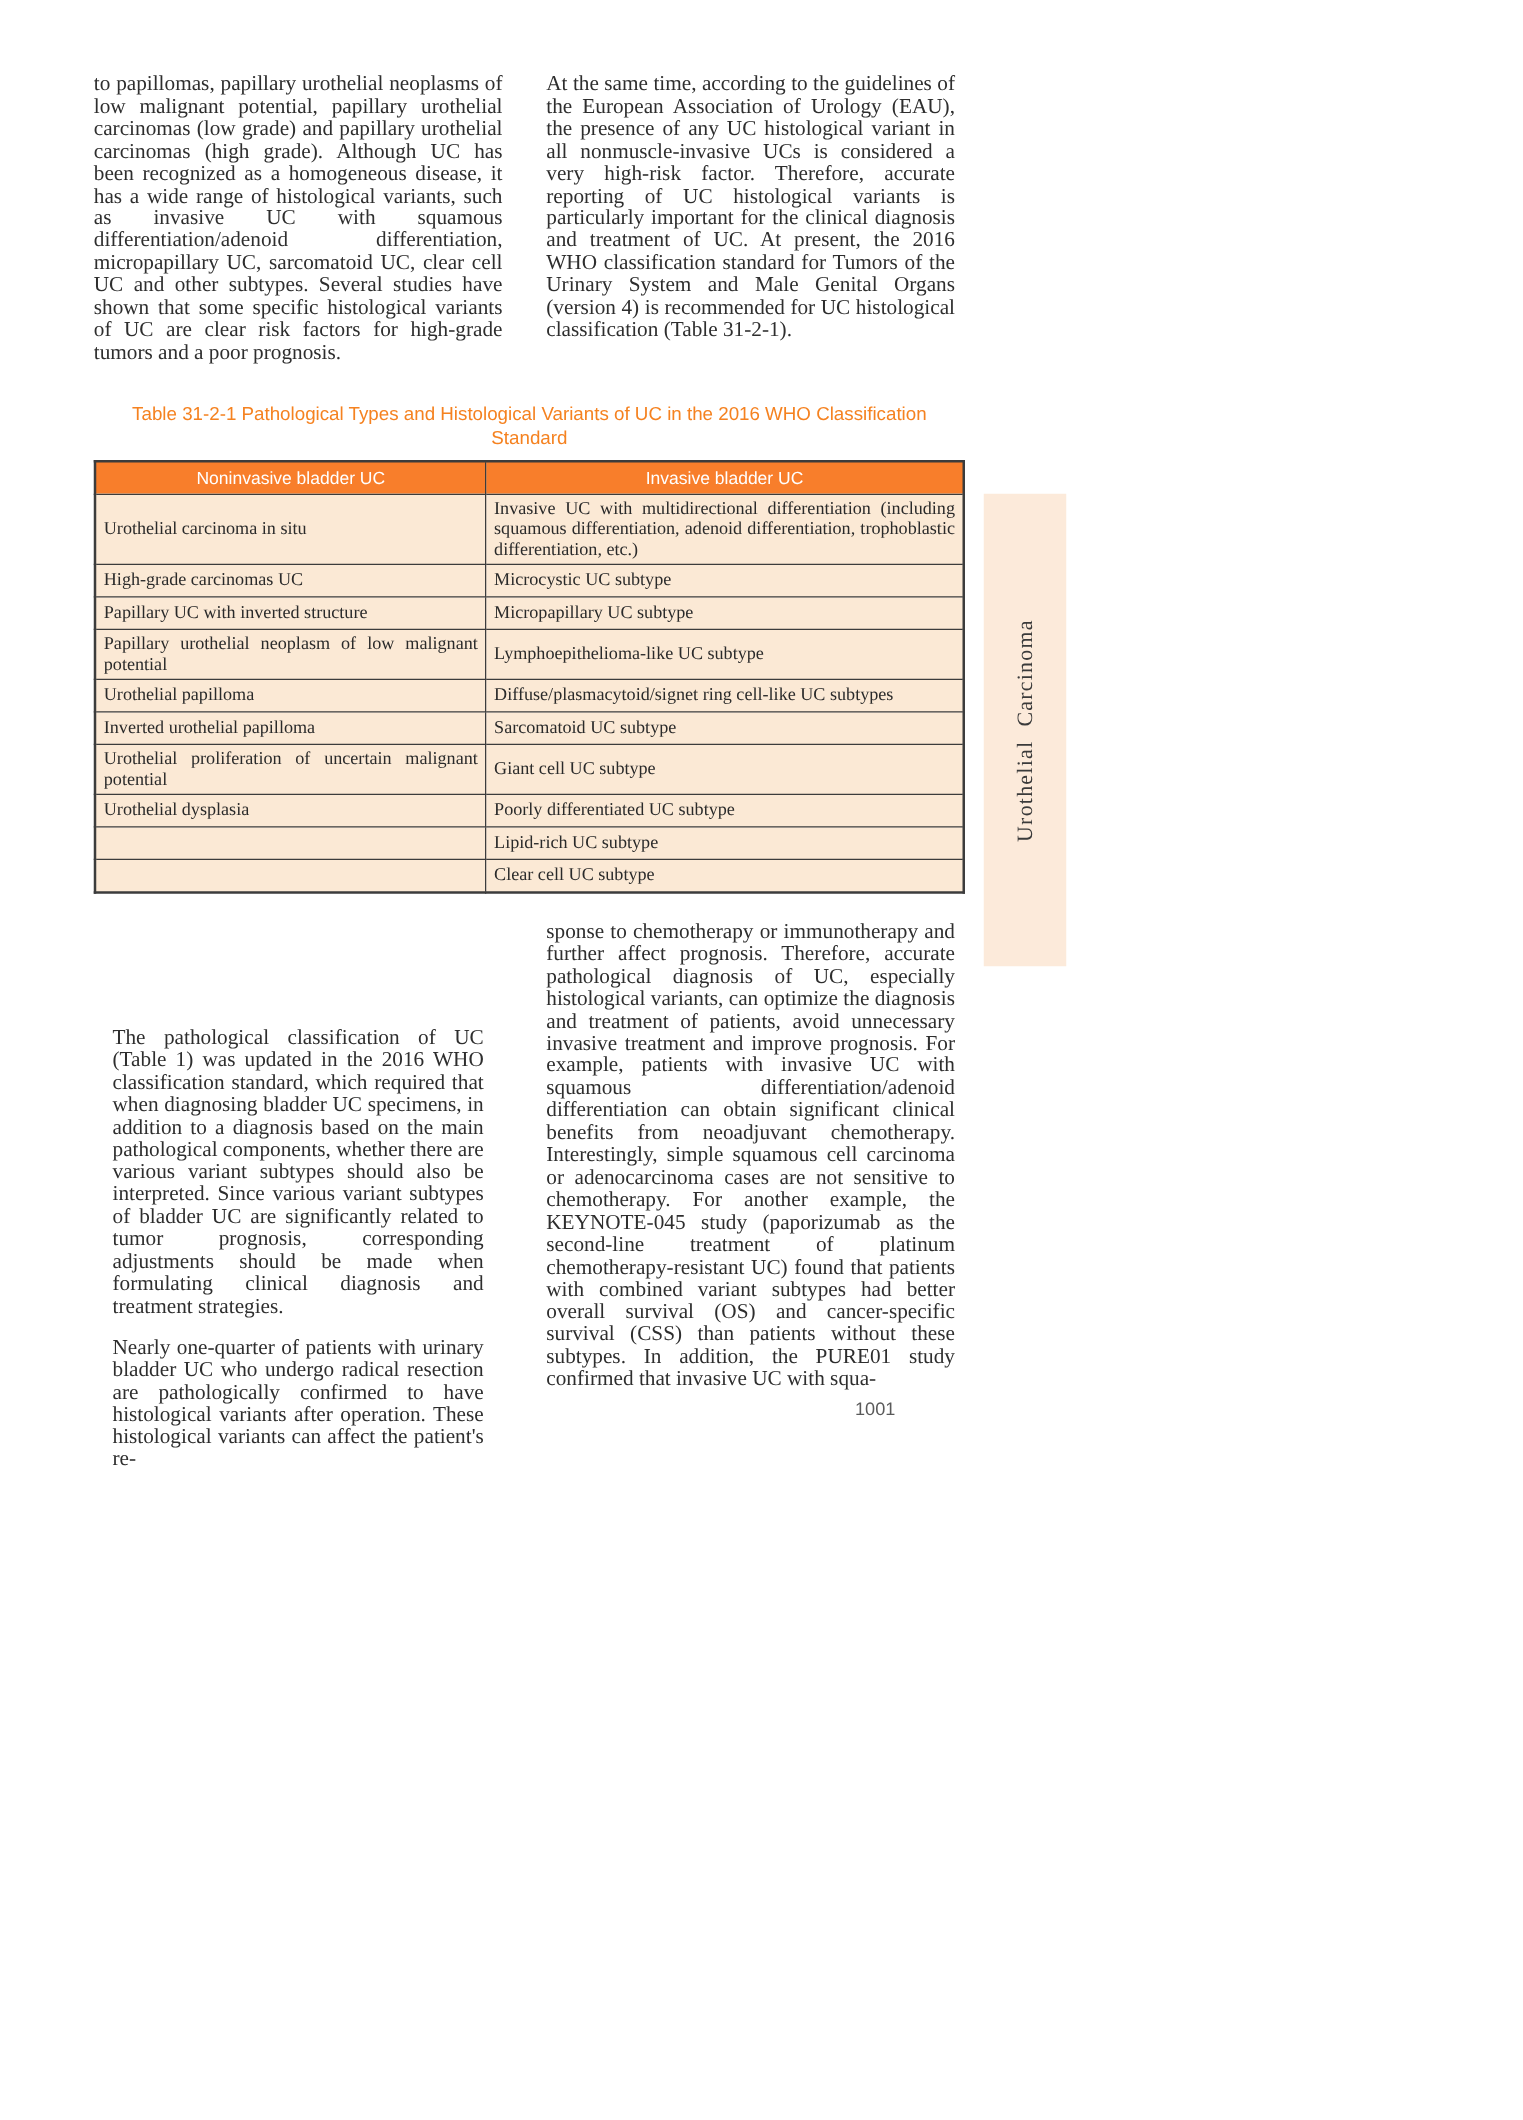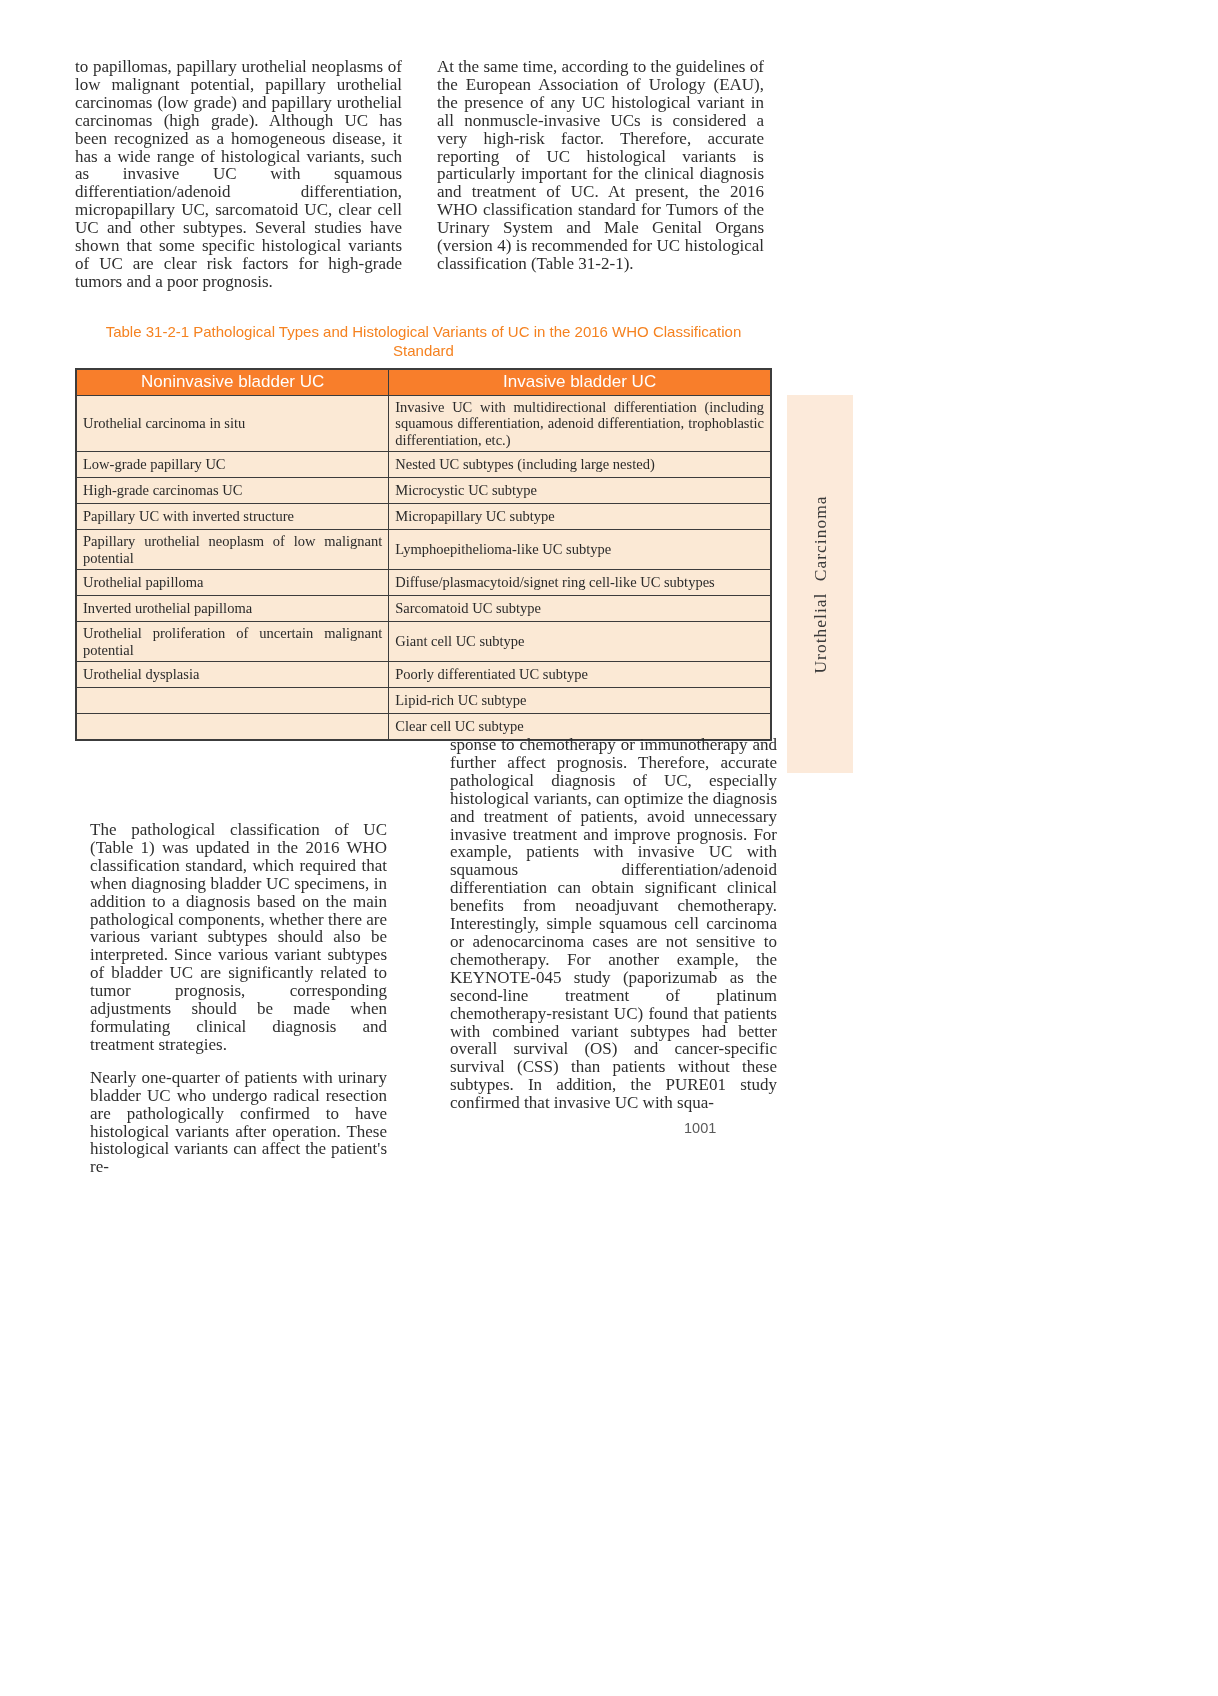--- a/index.html
+++ b/index.html
@@ -34,21 +34,21 @@
   
   table.cls{
     position:absolute;left:75px;top:368px;width:697px;
     border-collapse:collapse;
     border:2px solid #3c3c3c;
     font-size:14.5px;line-height:16.5px;
   }
   table.cls th{
     background:#f87e2b;color:#ffffff;
     font-family:"Liberation Sans", sans-serif;
-    font-weight:normal;font-size:17px;
+    font-weight:normal;font-size:14px;
     text-align:center;padding:4px 4px;
     border:1px solid #3c3c3c;
   }
   table.cls td{
     background:#fbe9d5;
     border:1px solid #3c3c3c;
     padding:3px 6px;
     text-align:justify;
     vertical-align:middle;
     color:#2a2a2a;
@@ -83,21 +83,21 @@
     font-size:17.5px;line-height:19.5px;
   }
 
   
   .body-left{
     position:absolute;left:75px;top:806px;width:327px;
     font-size:17px;line-height:17.9px;text-align:justify;
   }
   .body-left p{margin:15px;}
   .body-right{
-    position:absolute;left:450px;top:736px;width:327px;
+    position:absolute;left:437px;top:736px;width:327px;
     font-size:17px;line-height:17.9px;text-align:justify;
   }
   .page-number{
     position:absolute;left:684px;top:1120px;
     font-family:"Liberation Sans", sans-serif;
     font-size:14.5px;color:#5a5a5a;
   }
 </style>
 </head>
 <body>
@@ -111,24 +111,20 @@
 
   <table class="cls">
     <tbody>
         <tr>
       <th class="c1">Noninvasive bladder UC</th>
       <th class="c2">Invasive bladder UC</th>
     </tr>
     <tr>
       <td class="c1">Urothelial carcinoma in situ</td>
       <td class="c2">Invasive UC with multidirectional differentiation (including squamous differentiation, adenoid differentiation, trophoblastic differentiation, etc.)</td>
-    </tr>
-    <tr>
-      <td class="c1">Low-grade papillary UC</td>
-      <td class="c2">Nested UC subtypes (including large nested)</td>
     </tr>
     <tr>
       <td class="c1">High-grade carcinomas UC</td>
       <td class="c2">Microcystic UC subtype</td>
     </tr>
     <tr>
       <td class="c1">Papillary UC with inverted structure</td>
       <td class="c2">Micropapillary UC subtype</td>
     </tr>
     <tr>

